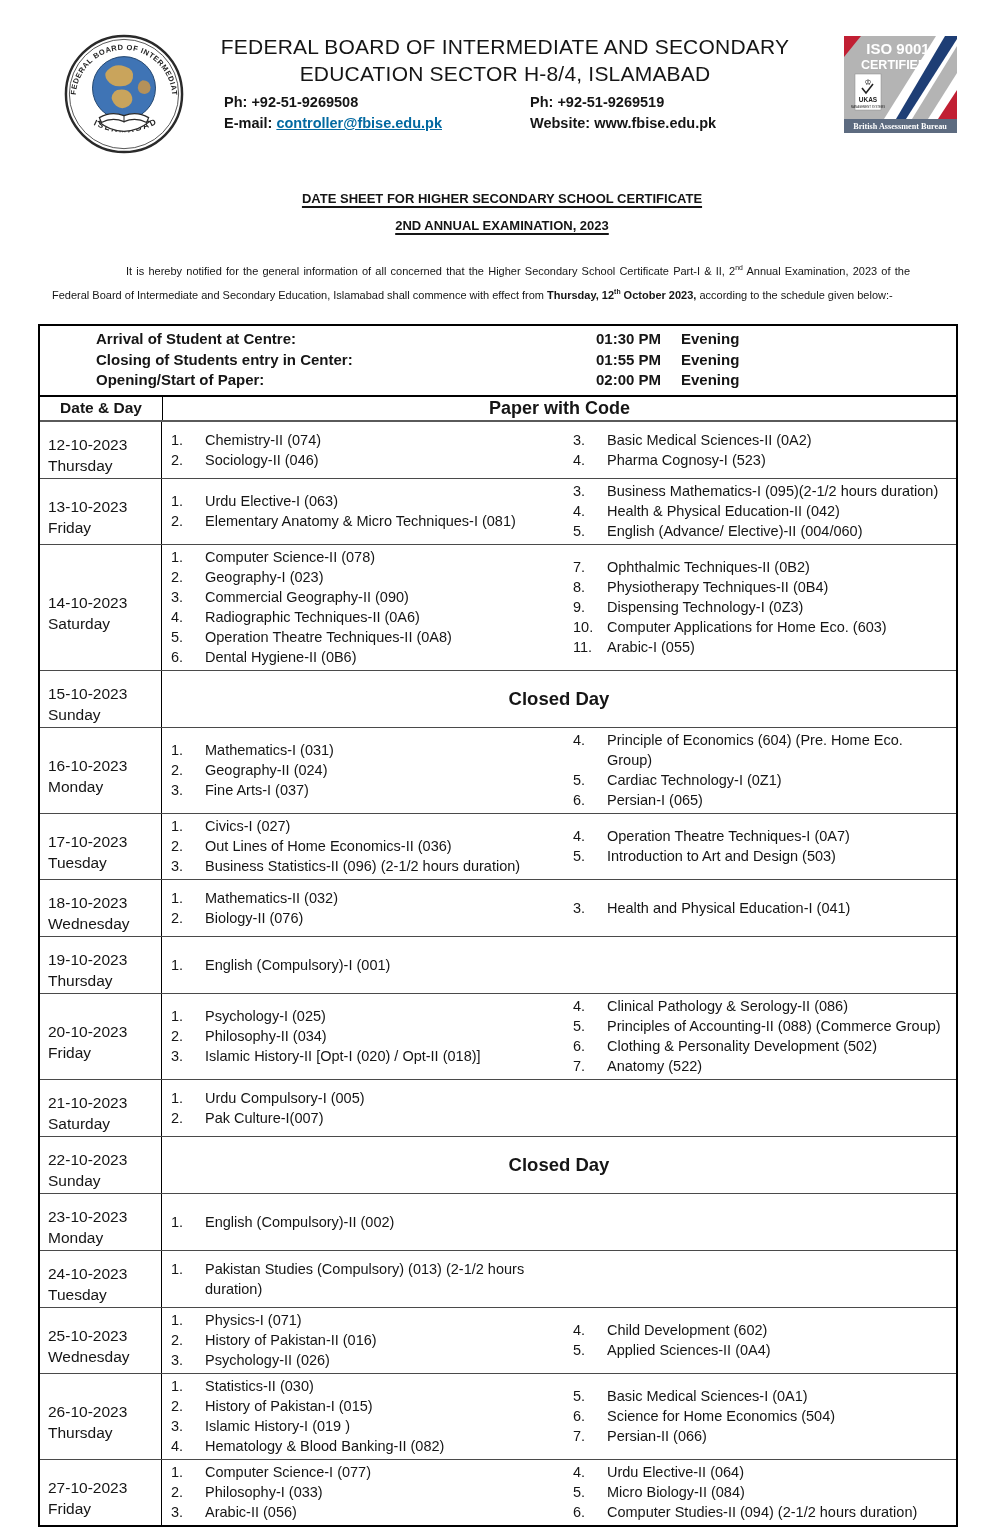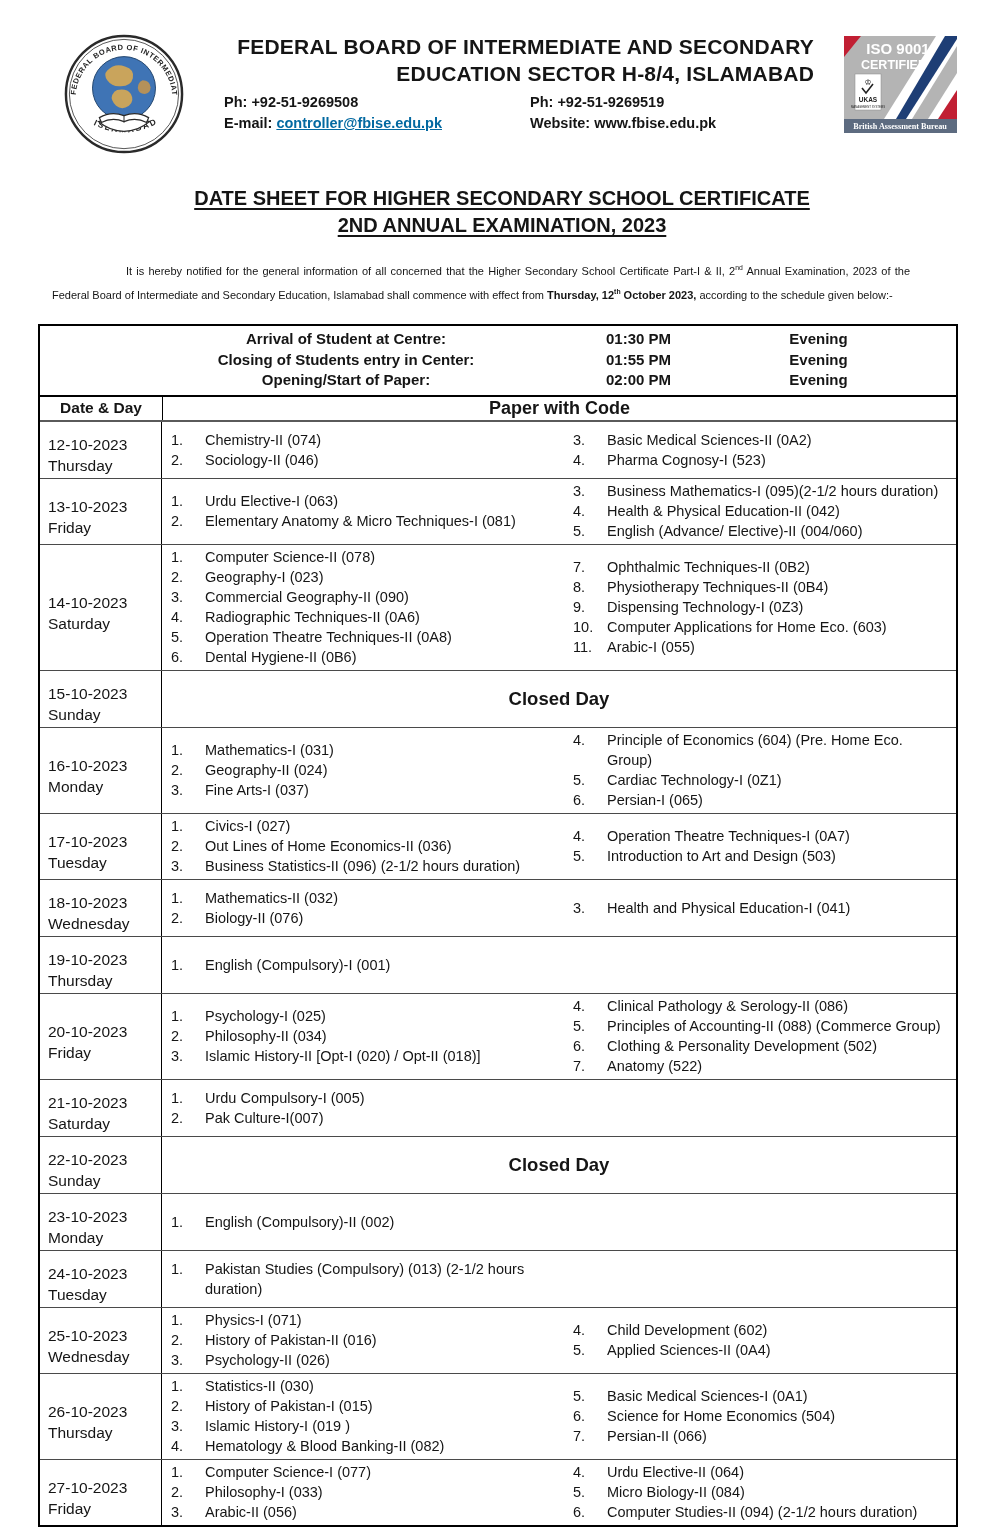--- a/index.html
+++ b/index.html
@@ -4,38 +4,38 @@
 <style>
   html,body{margin:0;padding:0;background:#fff;}
   .page{
     position:relative;width:1004px;height:1536px;background:#fff;
     font-family:"Liberation Sans",sans-serif;color:#151515;overflow:hidden;
   }
   
   .hdr{display:flex;padding:33px 44px 0 60px;}
   .logo-wrap{width:130px;flex:0 0 130px;}
   .hdr-center{width:618px;flex:0 0 618px;text-align:center;margin-left:6px;}
-  .org-line{font-weight:bold;font-size:21px;line-height:27px;letter-spacing:.2px;text-align:right;}
+  .org-line{font-weight:normal;font-size:21px;line-height:27px;letter-spacing:.2px;}
   .contacts{display:flex;text-align:left;margin-top:5px;font-weight:bold;font-size:14.5px;line-height:21px;}
   .contact-col.left{margin-left:28px;width:306px;}
   .contact-col.right{width:270px;}
   .email-link{color:#0369a1;text-decoration:underline;font-weight:bold;}
   .iso-wrap{margin-left:auto;width:116px;flex:0 0 116px;padding-top:3px;}
   
   .ref-line{display:flex;justify-content:space-between;padding:14px 104px 0 66px;font-size:17px;line-height:22px;}
   sup{font-size:.62em;line-height:0;}
   
-  .doc-title{margin-top:24px;text-align:center;font-weight:bold;font-size:20px;line-height:27px;}
+  .doc-title{margin-top:24px;text-align:center;font-weight:bold;font-size:13px;line-height:27px;}
   .doc-title .tline{text-decoration:underline;text-decoration-thickness:2px;text-underline-offset:3px;}
   
   .intro{margin:21px 94px 0 52px;font-size:11px;line-height:23.5px;text-align:justify;text-indent:74px;}
   .intro b{font-weight:bold;}
   
   .sched{margin:17px 0 0 38px;width:920px;border:2px solid #000;box-sizing:border-box;}
-  .info-sec{border-bottom:2px solid #000;padding:3px 0 4px;text-align:center;}
+  .info-sec{border-bottom:2px solid #000;padding:3px 0 4px;}
   .info-row{display:flex;font-weight:bold;font-size:15px;line-height:20.5px;}
   .info-label{padding-left:56px;width:500px;flex:0 0 500px;}
   .info-time{width:85px;flex:0 0 85px;}
   .info-shift{flex:1;}
   .hdr-row{display:flex;border-bottom:2px solid #5a5a5a;}
   .hdr-date{width:122px;flex:0 0 122px;border-right:1.5px solid #000;display:flex;align-items:center;justify-content:center;font-weight:bold;font-size:15.5px;}
   .hdr-papers{flex:1;text-align:center;font-weight:bold;font-size:18px;line-height:20.5px;padding:1px 0 2px;}
   .t-row{display:flex;border-bottom:1.5px solid #4a4a4a;}
   .t-row:last-child{border-bottom:none;}
   .date-cell{width:122px;flex:0 0 122px;border-right:1.5px solid #000;padding:12px 2px 2px 8px;box-sizing:border-box;

